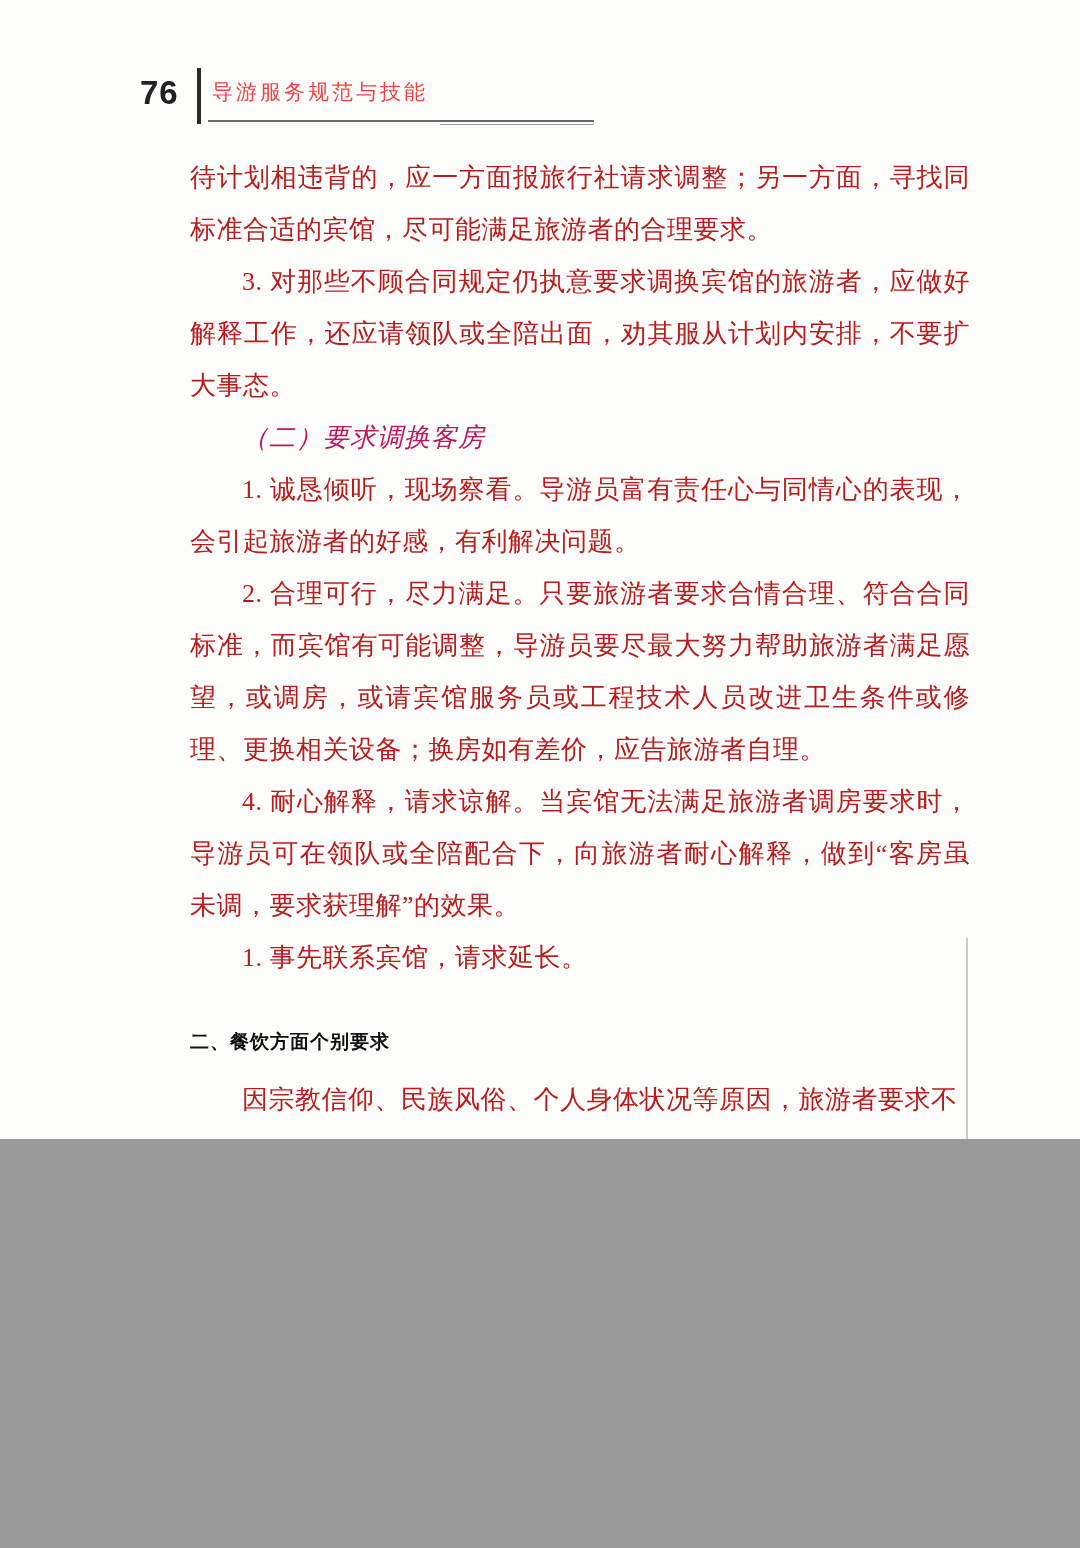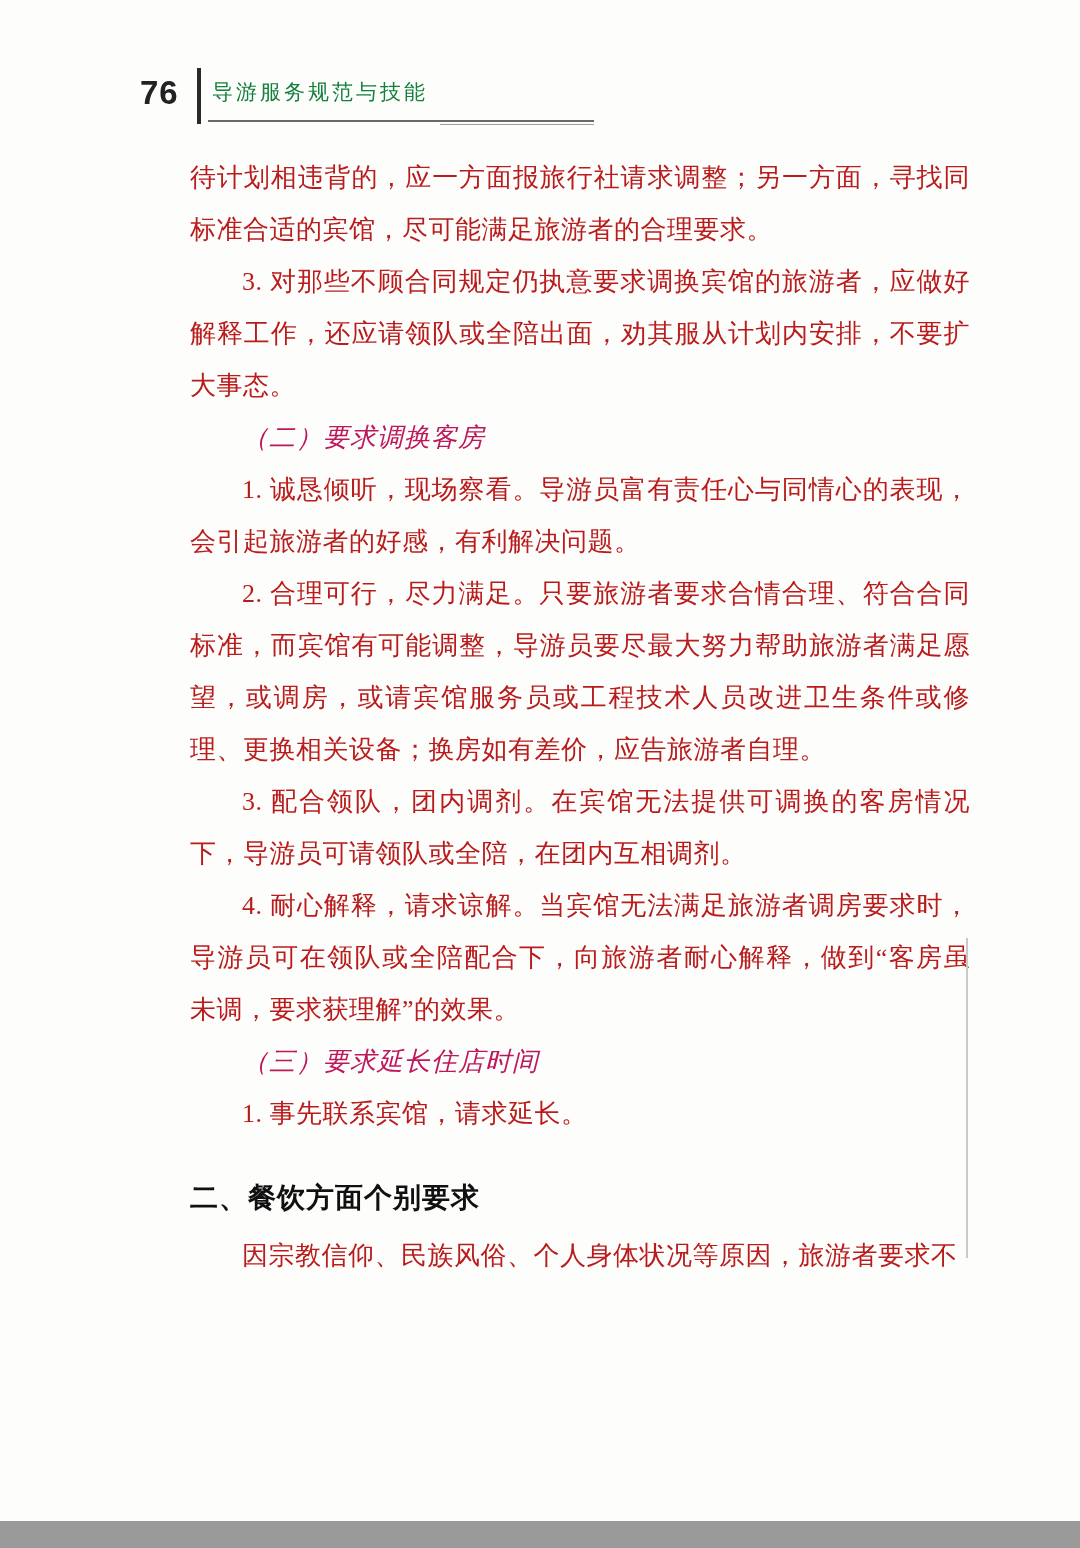--- a/index.html
+++ b/index.html
@@ -3,21 +3,21 @@
 <meta charset="utf-8">
 <style>
   html, body { margin: 0; padding: 0; }
   body {
     background: #9a9a9a;
     font-family: "Liberation Serif", serif;
   }
   .page {
     position: relative;
     width: 1080px;
-    height: 1521px;
+    height: 1139px;
     margin: 0 auto;
     background: #fdfdfb;
     color: #1c1c1c;
     overflow: hidden;
   }
 
   
   .running-head {
     position: absolute;
     top: 68px;
@@ -42,21 +42,21 @@
     width: 4px;
     height: 56px;
     background: #2a2a2a;
   }
   .head-title {
     position: absolute;
     left: 72px;
     top: 10px;
     font-size: 21px;
     letter-spacing: 3px;
-    color: #15803d;
+    color: #ef4444;
     white-space: nowrap;
   }
   .head-rule {
     position: absolute;
     left: 68px;
     top: 52px;
     width: 386px;
     height: 2px;
     background: #6a6a6a;
   }
@@ -91,21 +91,21 @@
     line-height: 52px;
     font-style: italic;        
     letter-spacing: 1px;
     text-indent: 2em;
     margin: 0;
     color: #be185d;
   }
   .section-heading {
     font-family: "Liberation Sans", sans-serif;
     font-weight: 700;
-    font-size: 28px;
+    font-size: 19px;
     line-height: 52px;
     letter-spacing: 1px;
     margin: 32px 0 6px 0;
     color: #101010;
   }
 
   
   .scan-artifact {
     position: absolute;
     left: 966px;
@@ -127,23 +127,21 @@
     <div class="head-rule"></div>
     <div class="head-rule-2"></div>
   </div>
 
   <div class="content">
     <p class="para">待计划相违背的，应一方面报旅行社请求调整；另一方面，寻找同标准合适的宾馆，尽可能满足旅游者的合理要求。</p>
     <p class="para indent">3. 对那些不顾合同规定仍执意要求调换宾馆的旅游者，应做好解释工作，还应请领队或全陪出面，劝其服从计划内安排，不要扩大事态。</p>
     <p class="subheading">（二）要求调换客房</p>
     <p class="para indent">1. 诚恳倾听，现场察看。导游员富有责任心与同情心的表现，会引起旅游者的好感，有利解决问题。</p>
     <p class="para indent">2. 合理可行，尽力满足。只要旅游者要求合情合理、符合合同标准，而宾馆有可能调整，导游员要尽最大努力帮助旅游者满足愿望，或调房，或请宾馆服务员或工程技术人员改进卫生条件或修理、更换相关设备；换房如有差价，应告旅游者自理。</p>
-    <p class="para indent">3. 配合领队，团内调剂。在宾馆无法提供可调换的客房情况下，导游员可请领队或全陪，在团内互相调剂。</p>
     <p class="para indent">4. 耐心解释，请求谅解。当宾馆无法满足旅游者调房要求时，导游员可在领队或全陪配合下，向旅游者耐心解释，做到“客房虽未调，要求获理解”的效果。</p>
-    <p class="subheading">（三）要求延长住店时间</p>
     <p class="para indent">1. 事先联系宾馆，请求延长。</p>
     <p class="section-heading">二、餐饮方面个别要求</p>
     <p class="para indent">因宗教信仰、民族风俗、个人身体状况等原因，旅游者要求不</p>
   </div>
 
   <div class="scan-artifact"></div>
 
 </div>
 
 </body></html>

